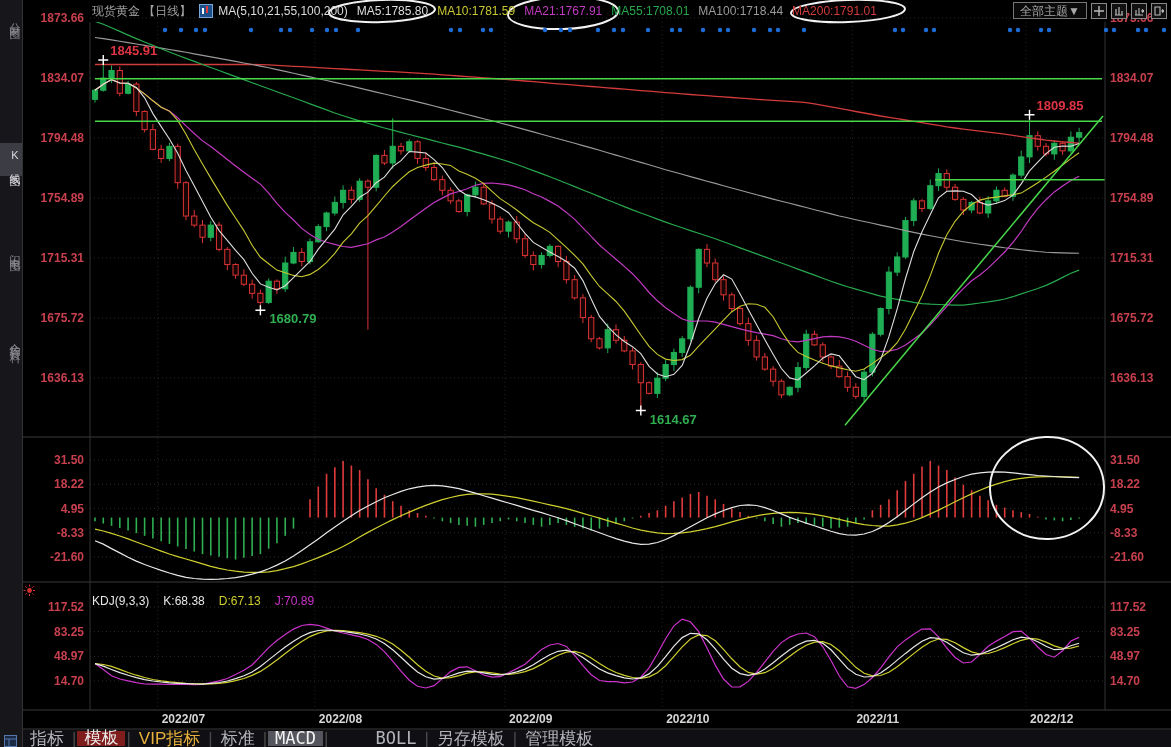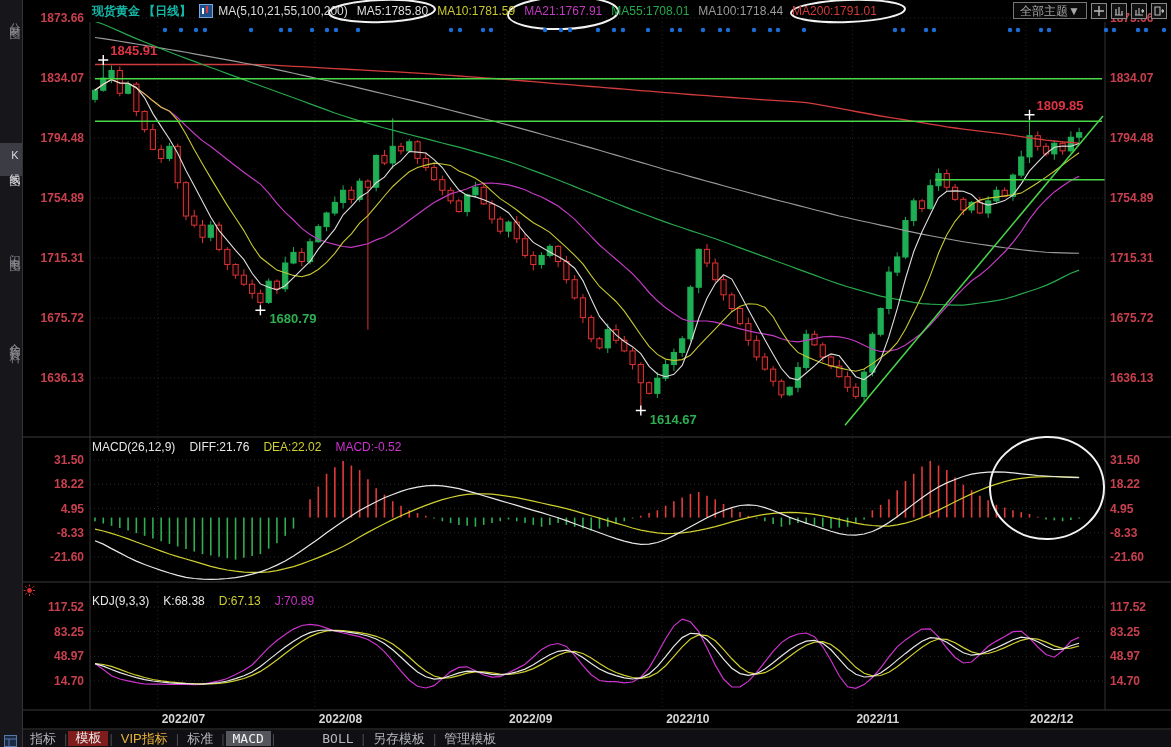--- a/index.html
+++ b/index.html
@@ -7,35 +7,35 @@
        font-family:"Liberation Sans",sans-serif;-webkit-font-smoothing:antialiased;}
   #plot{position:absolute;left:0;top:0;}
   
   #sidebar{position:absolute;left:0;top:0;width:22px;height:747px;background:#17171b;border-right:1px solid #333;}
   .side-item{position:absolute;left:0;width:22px;writing-mode:vertical-rl;text-orientation:upright;
              font-size:11px;letter-spacing:3px;color:#8a8a92;text-align:center;cursor:pointer;padding:6px 0;}
   .side-item.sel{background:#3c3c45;color:#d8d8de;}
   
   #header{position:absolute;left:23px;top:0;width:1148px;height:22px;display:flex;align-items:center;
           font-size:12px;color:#ccc;white-space:nowrap;}
-  #header .sym{color:#14b8a6;font-weight:bold;margin-left:69px;}
+  #header .sym{color:#a3a3a3;font-weight:normal;margin-left:69px;}
   .kicon{display:inline-block;width:12px;height:12px;margin:0 5px 0 8px;background:#1d4f8a;border:1px solid #7aa7d8;position:relative;}
   .kicon:before{content:"";position:absolute;left:2px;top:3px;width:2px;height:6px;background:#fff;}
   .kicon:after{content:"";position:absolute;left:6px;top:1px;width:2px;height:7px;background:#e03b3b;}
   .ma{margin-right:9px;}
   #right-cluster{position:absolute;right:4px;top:2px;display:flex;align-items:center;gap:4px;margin-left:48px;}
   #theme-btn{font-size:12px;color:#a8a8a8;background:#0a0a0a;border:1px solid #777;padding:0 6px;height:17px;line-height:16px;cursor:pointer;}
   .tool-ic{width:14px;height:14px;border:1px solid #888;background:#111;display:flex;align-items:center;justify-content:center;cursor:pointer;}
   
   .ind-head{position:absolute;left:92px;display:flex;gap:14px;font-size:12px;white-space:nowrap;}
   
   #period{position:absolute;left:95px;top:712px;font-size:12px;font-weight:bold;color:#f0a132;cursor:pointer;margin-top:44px;}
   #period .arr{font-size:10px;}
   #toolbar{position:absolute;left:23px;top:730px;width:1148px;height:17px;background:#101014;
-           display:flex;align-items:center;font-size:13px;color:#b4b4bc;}
+           display:flex;align-items:center;font-size:17px;color:#b4b4bc;}
   .tb{padding:0 7px;height:15px;line-height:15px;cursor:pointer;}
   .tb.active{background:#7f1d1d;color:#ececec;font-family:Liberation Mono, monospace;}
   .tb.vip{color:#e8b13c;}
   .tb.mono{font-family:"DejaVu Sans Mono",monospace;margin-left:39px;}
   .tb.active-mono{font-family:"DejaVu Sans Mono",monospace;background:#55555e;color:#f2f2f2;}
   .tbsep{color:#4a4a4a;padding:0 1px;}
   #corner-ic{position:absolute;left:4px;top:733px;}
   #kdj-gear{position:absolute;left:23px;top:583px;}
 </style>
 </head>
@@ -604,26 +604,20 @@
           </svg>
         </span>
       <span class="tool-ic">
         <svg width="10" height="10">
             <path d="M1 1h5v8H1zM7 5h3M8 3.5 10 5 8 6.5" stroke="#bbb" stroke-width="1.1" fill="none"></path>
           </svg>
         </span>
     </span>
   </div>
 
-  <div class="ind-head" style="top:440px">
-    <span style="color:#e6e6e6">MACD(26,12,9)</span>
-    <span style="color:#e6e6e6">DIFF:21.76</span>
-    <span style="color:#cfcf30">DEA:22.02</span>
-    <span style="color:#cc33cc">MACD:-0.52</span>
-  </div>
 
   <div class="ind-head" style="top:594px">
     <span style="color:#e6e6e6">KDJ(9,3,3)</span>
     <span style="color:#e6e6e6">K:68.38</span>
     <span style="color:#cfcf30">D:67.13</span>
     <span style="color:#cc33cc">J:70.89</span>
   </div>
 
   <div id="kdj-gear">
     <svg width="13" height="13">

